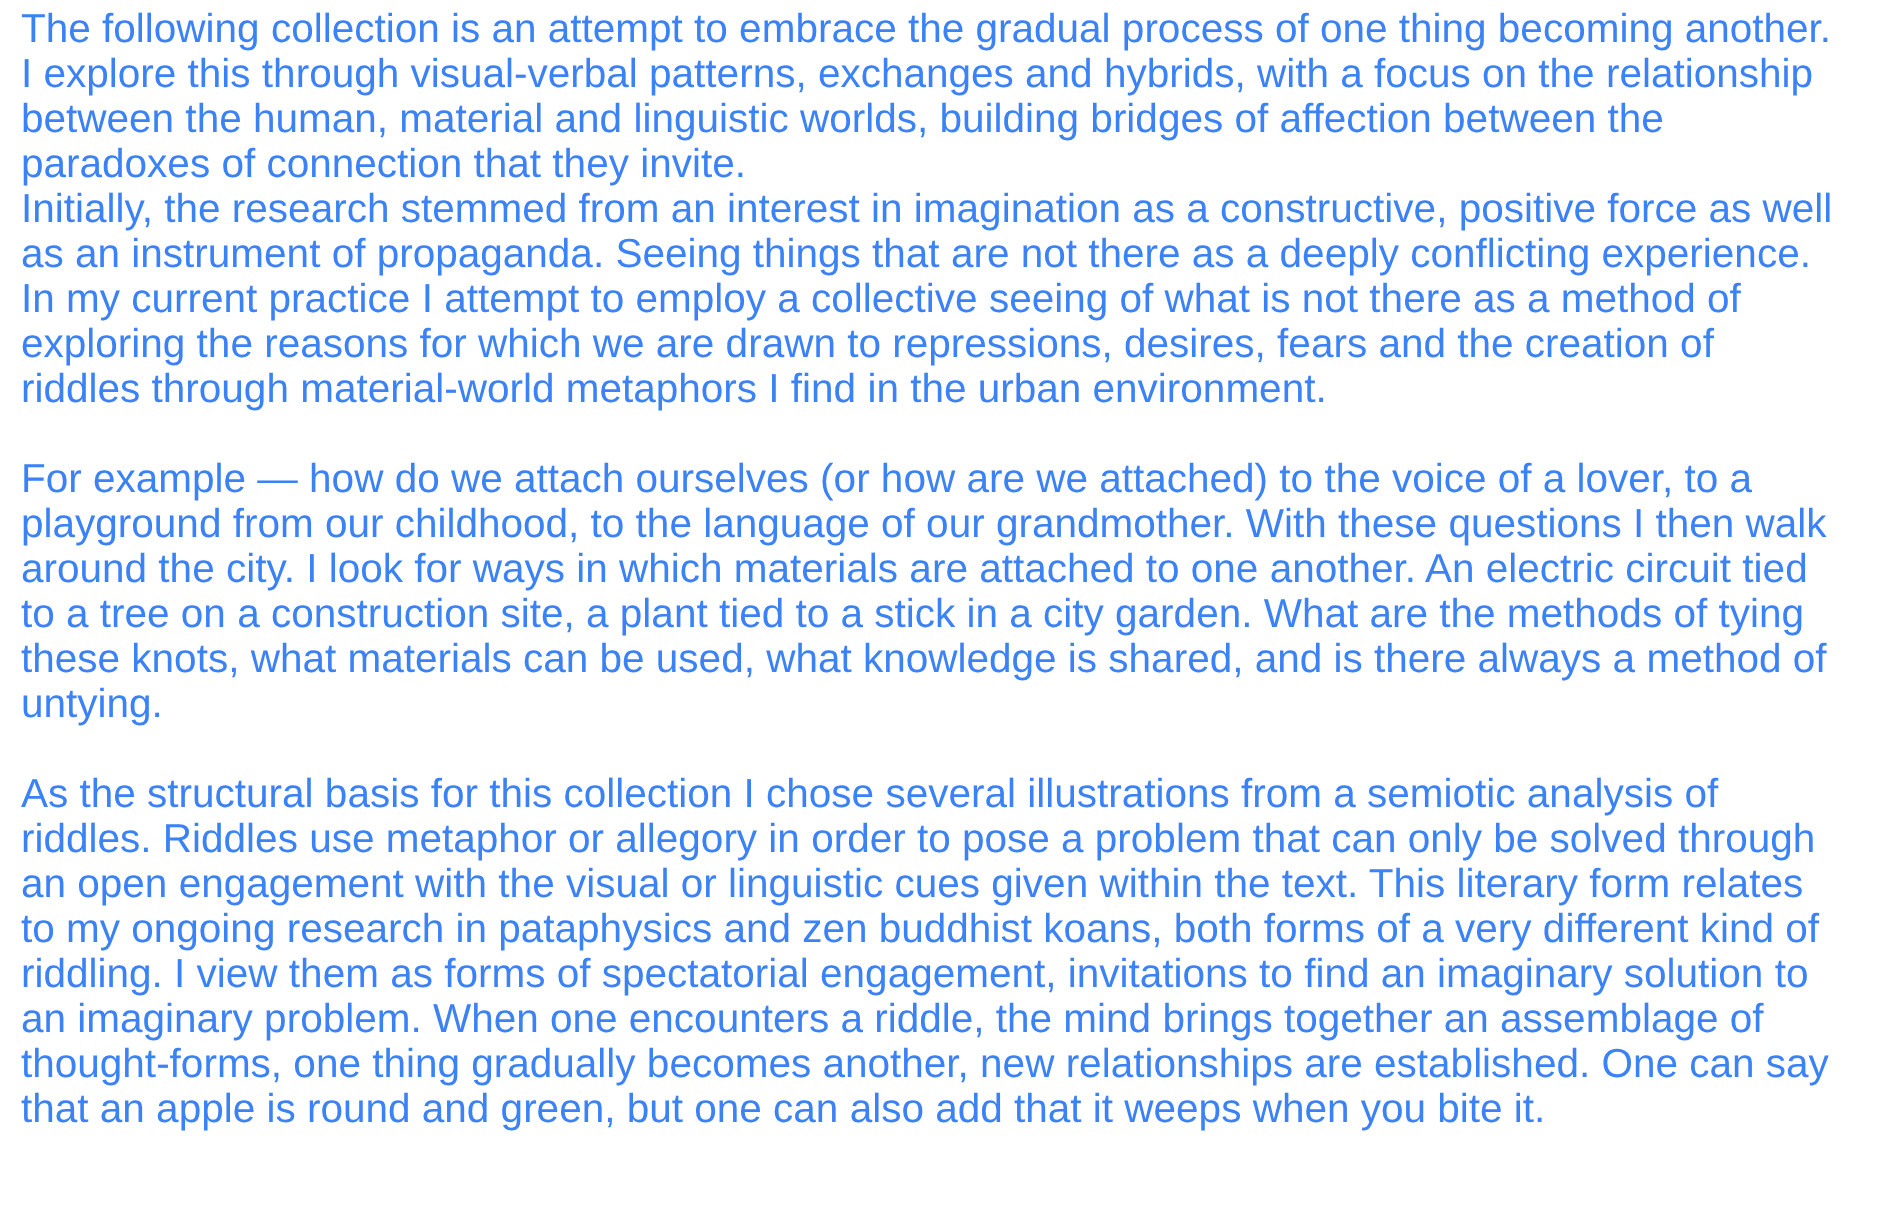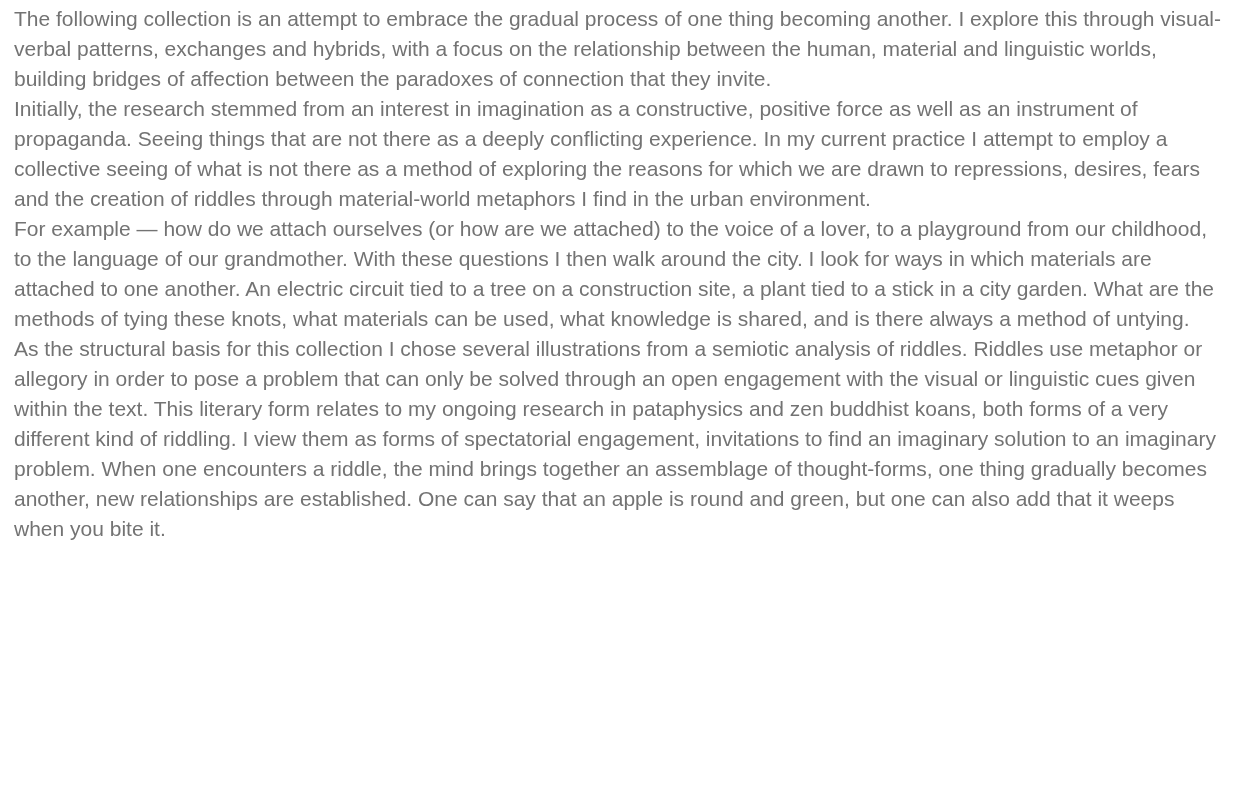--- a/index.html
+++ b/index.html
@@ -8,29 +8,30 @@
     background: #ffffff;
     width: 1252px;
     height: 806px;
     overflow: hidden;
   }
   .document {
     box-sizing: border-box;
     width: 1252px;
     padding: 4px 28px 0 14px;
     font-family: "Liberation Sans", "DejaVu Sans", sans-serif;
-    font-size: 21px;
+    font-size: 27px;
     line-height: 30px;
-    color: #737373;
+    color: #3b82f6;
     -webkit-font-smoothing: antialiased;
   }
   .document p {
     margin: 0;
   }
   .document p.spaced {
+    margin-top: 30px;
   }
 </style>
 </head>
 <body>
 
 <div class="document">
   <p>The following collection is an attempt to embrace the gradual process of one thing becoming another. I explore this through visual-verbal patterns, exchanges and hybrids, with a focus on the relationship between the human, material and linguistic worlds, building bridges of affection between the paradoxes of connection that they invite.</p>
   <p>Initially, the research stemmed from an interest in imagination as a constructive, positive force as well as an instrument of propaganda. Seeing things that are not there as a deeply conflicting experience. In my current practice I attempt to employ a collective seeing of what is not there as a method of exploring the reasons for which we are drawn to repressions, desires, fears and the creation of riddles through material-world metaphors I find in the urban environment.</p>
   <p class="spaced">For example — how do we attach ourselves (or how are we attached) to the voice of a lover, to a playground from our childhood, to the language of our grandmother. With these questions I then walk around the city. I look for ways in which materials are attached to one another. An electric circuit tied to a tree on a construction site, a plant tied to a stick in a city garden. What are the methods of tying these knots, what materials can be used, what knowledge is shared, and is there always a method of untying.</p>
   <p class="spaced">As the structural basis for this collection I chose several illustrations from a semiotic analysis of riddles. Riddles use metaphor or allegory in order to pose a problem that can only be solved through an open engagement with the visual or linguistic cues given within the text. This literary form relates to my ongoing research in pataphysics and zen buddhist koans, both forms of a very different kind of riddling. I view them as forms of spectatorial engagement, invitations to find an imaginary solution to an imaginary problem. When one encounters a riddle, the mind brings together an assemblage of thought-forms, one thing gradually becomes another, new relationships are established. One can say that an apple is round and green, but one can also add that it weeps when you bite it.</p>

